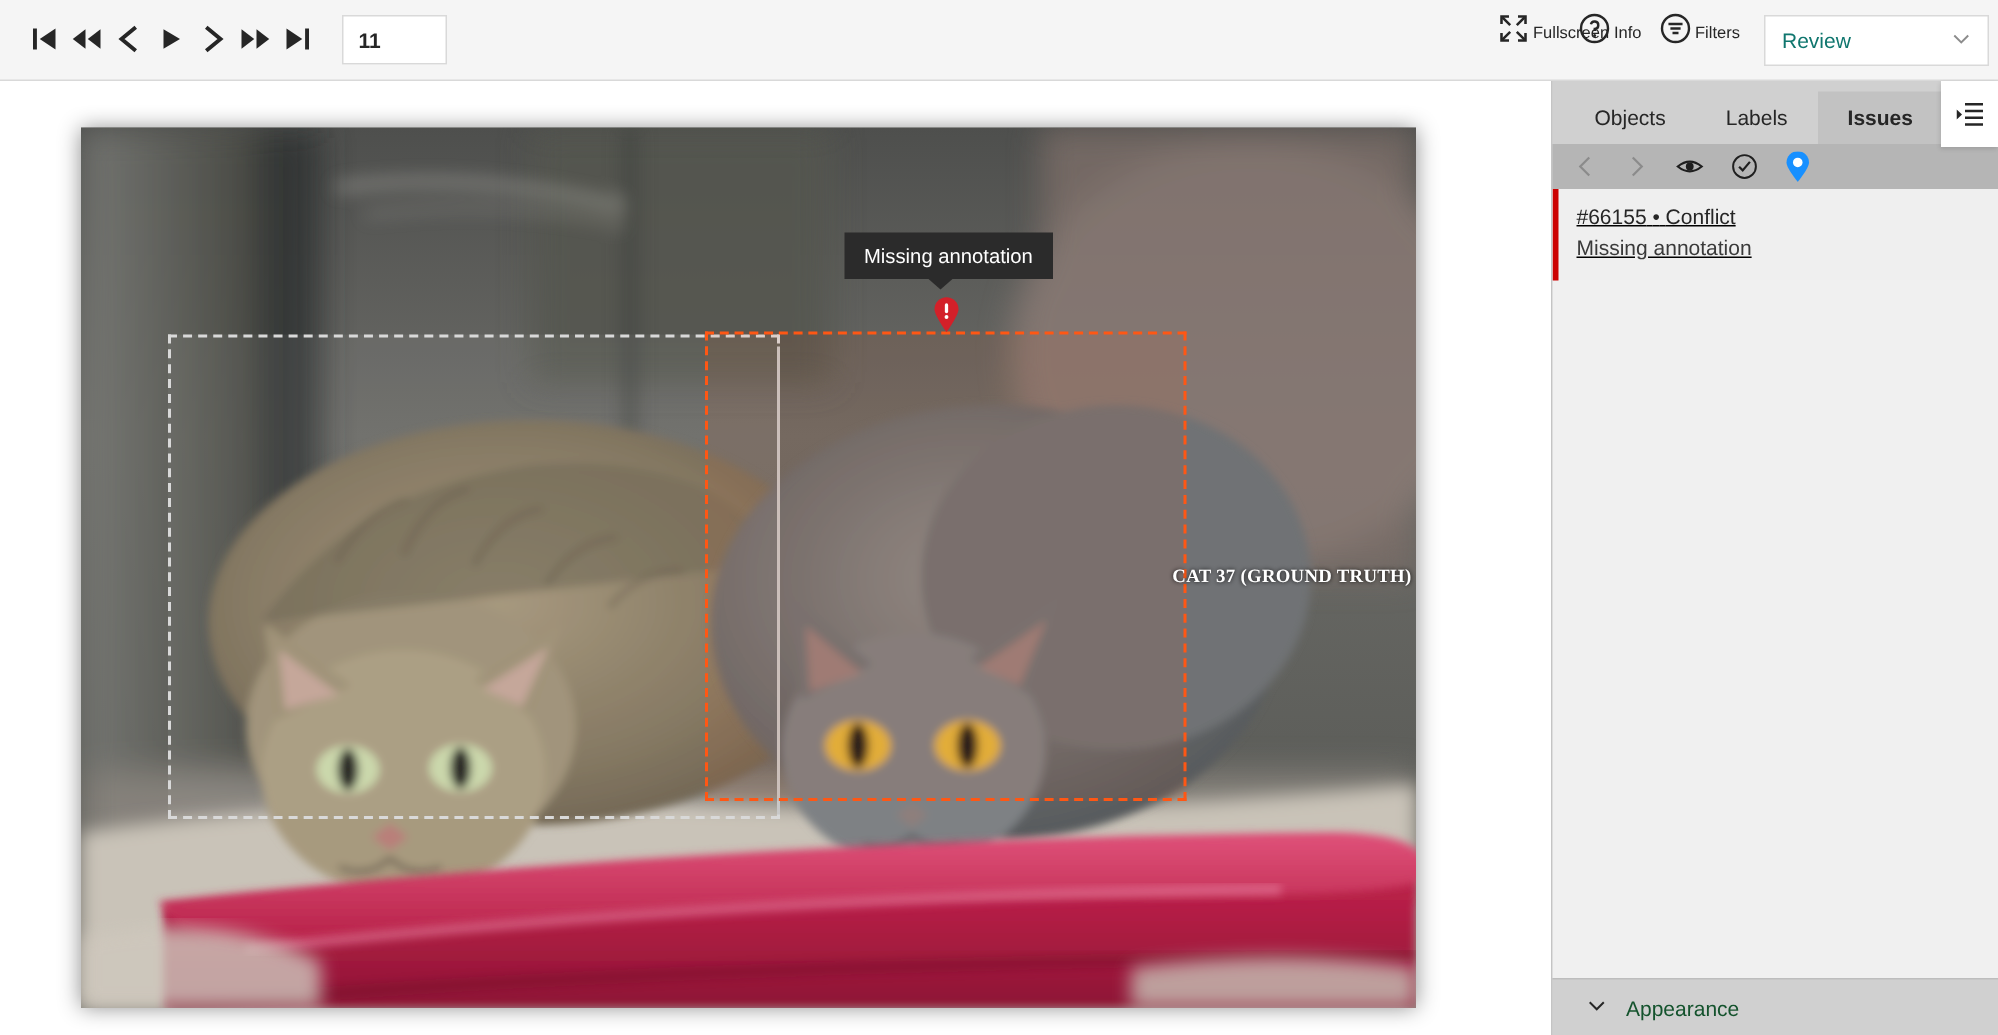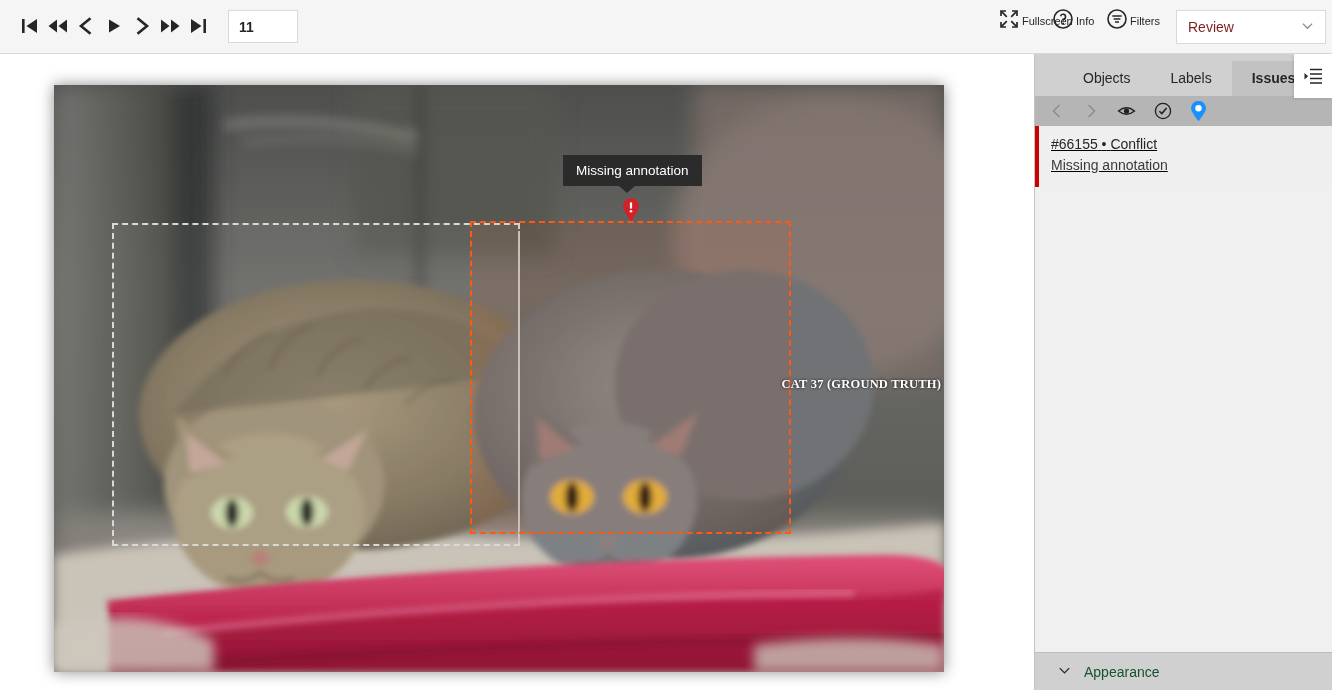--- a/index.html
+++ b/index.html
@@ -70,21 +70,21 @@
     width: 54px; display: flex; flex-direction: row;
     align-items: center; gap: 2px; cursor: pointer; padding-top: 4px;
   }
   .tool-label { font-size: 11px; color: #262626; }
   .select-box {
     margin-left: 16px; margin-top: 6px;
     width: 150px; height: 34px; border: 1px solid #d9d9d9;
     background: #fff; display: flex; align-items: center;
     justify-content: space-between; padding: 0 11px; cursor: pointer;
   }
-  .select-box span { font-size: 14px; color: #7f1d1d; }
+  .select-box span { font-size: 14px; color: #0f766e; }
 
   
   .canvas-area {
     position: absolute; left: 0; top: 54px;
     width: 1034px; height: 636px; background: #ffffff;
     overflow: hidden;
   }
   .photo {
     position: absolute; left: 54px; top: 31px;
     width: 890px; height: 587px;
@@ -147,21 +147,21 @@
   }
   .sb-toggle {
     position: absolute; right: 0px; top: 0px;
     width: 38px; height: 44px; background: #ffffff;
     display: flex; align-items: center; justify-content: center;
     cursor: pointer; box-shadow: -1px 1px 3px rgba(0,0,0,0.12);
     z-index: 5;
   }
   .tabs {
     height: 42px; display: flex; align-items: flex-end;
-    padding-left: 28px; background: #d0d0d0;
+    padding-left: 8px; background: #d0d0d0;
   }
   .tab {
     padding: 9px 20px 10px 20px; font-size: 14px;
     color: #262626; cursor: pointer; background: transparent;
   }
   .tab.active { background: #c2c2c2; font-weight: bold; }
 
   .sb-tools {
     height: 30px; background: #b5b5b5;
     display: flex; align-items: center; gap: 18px;

